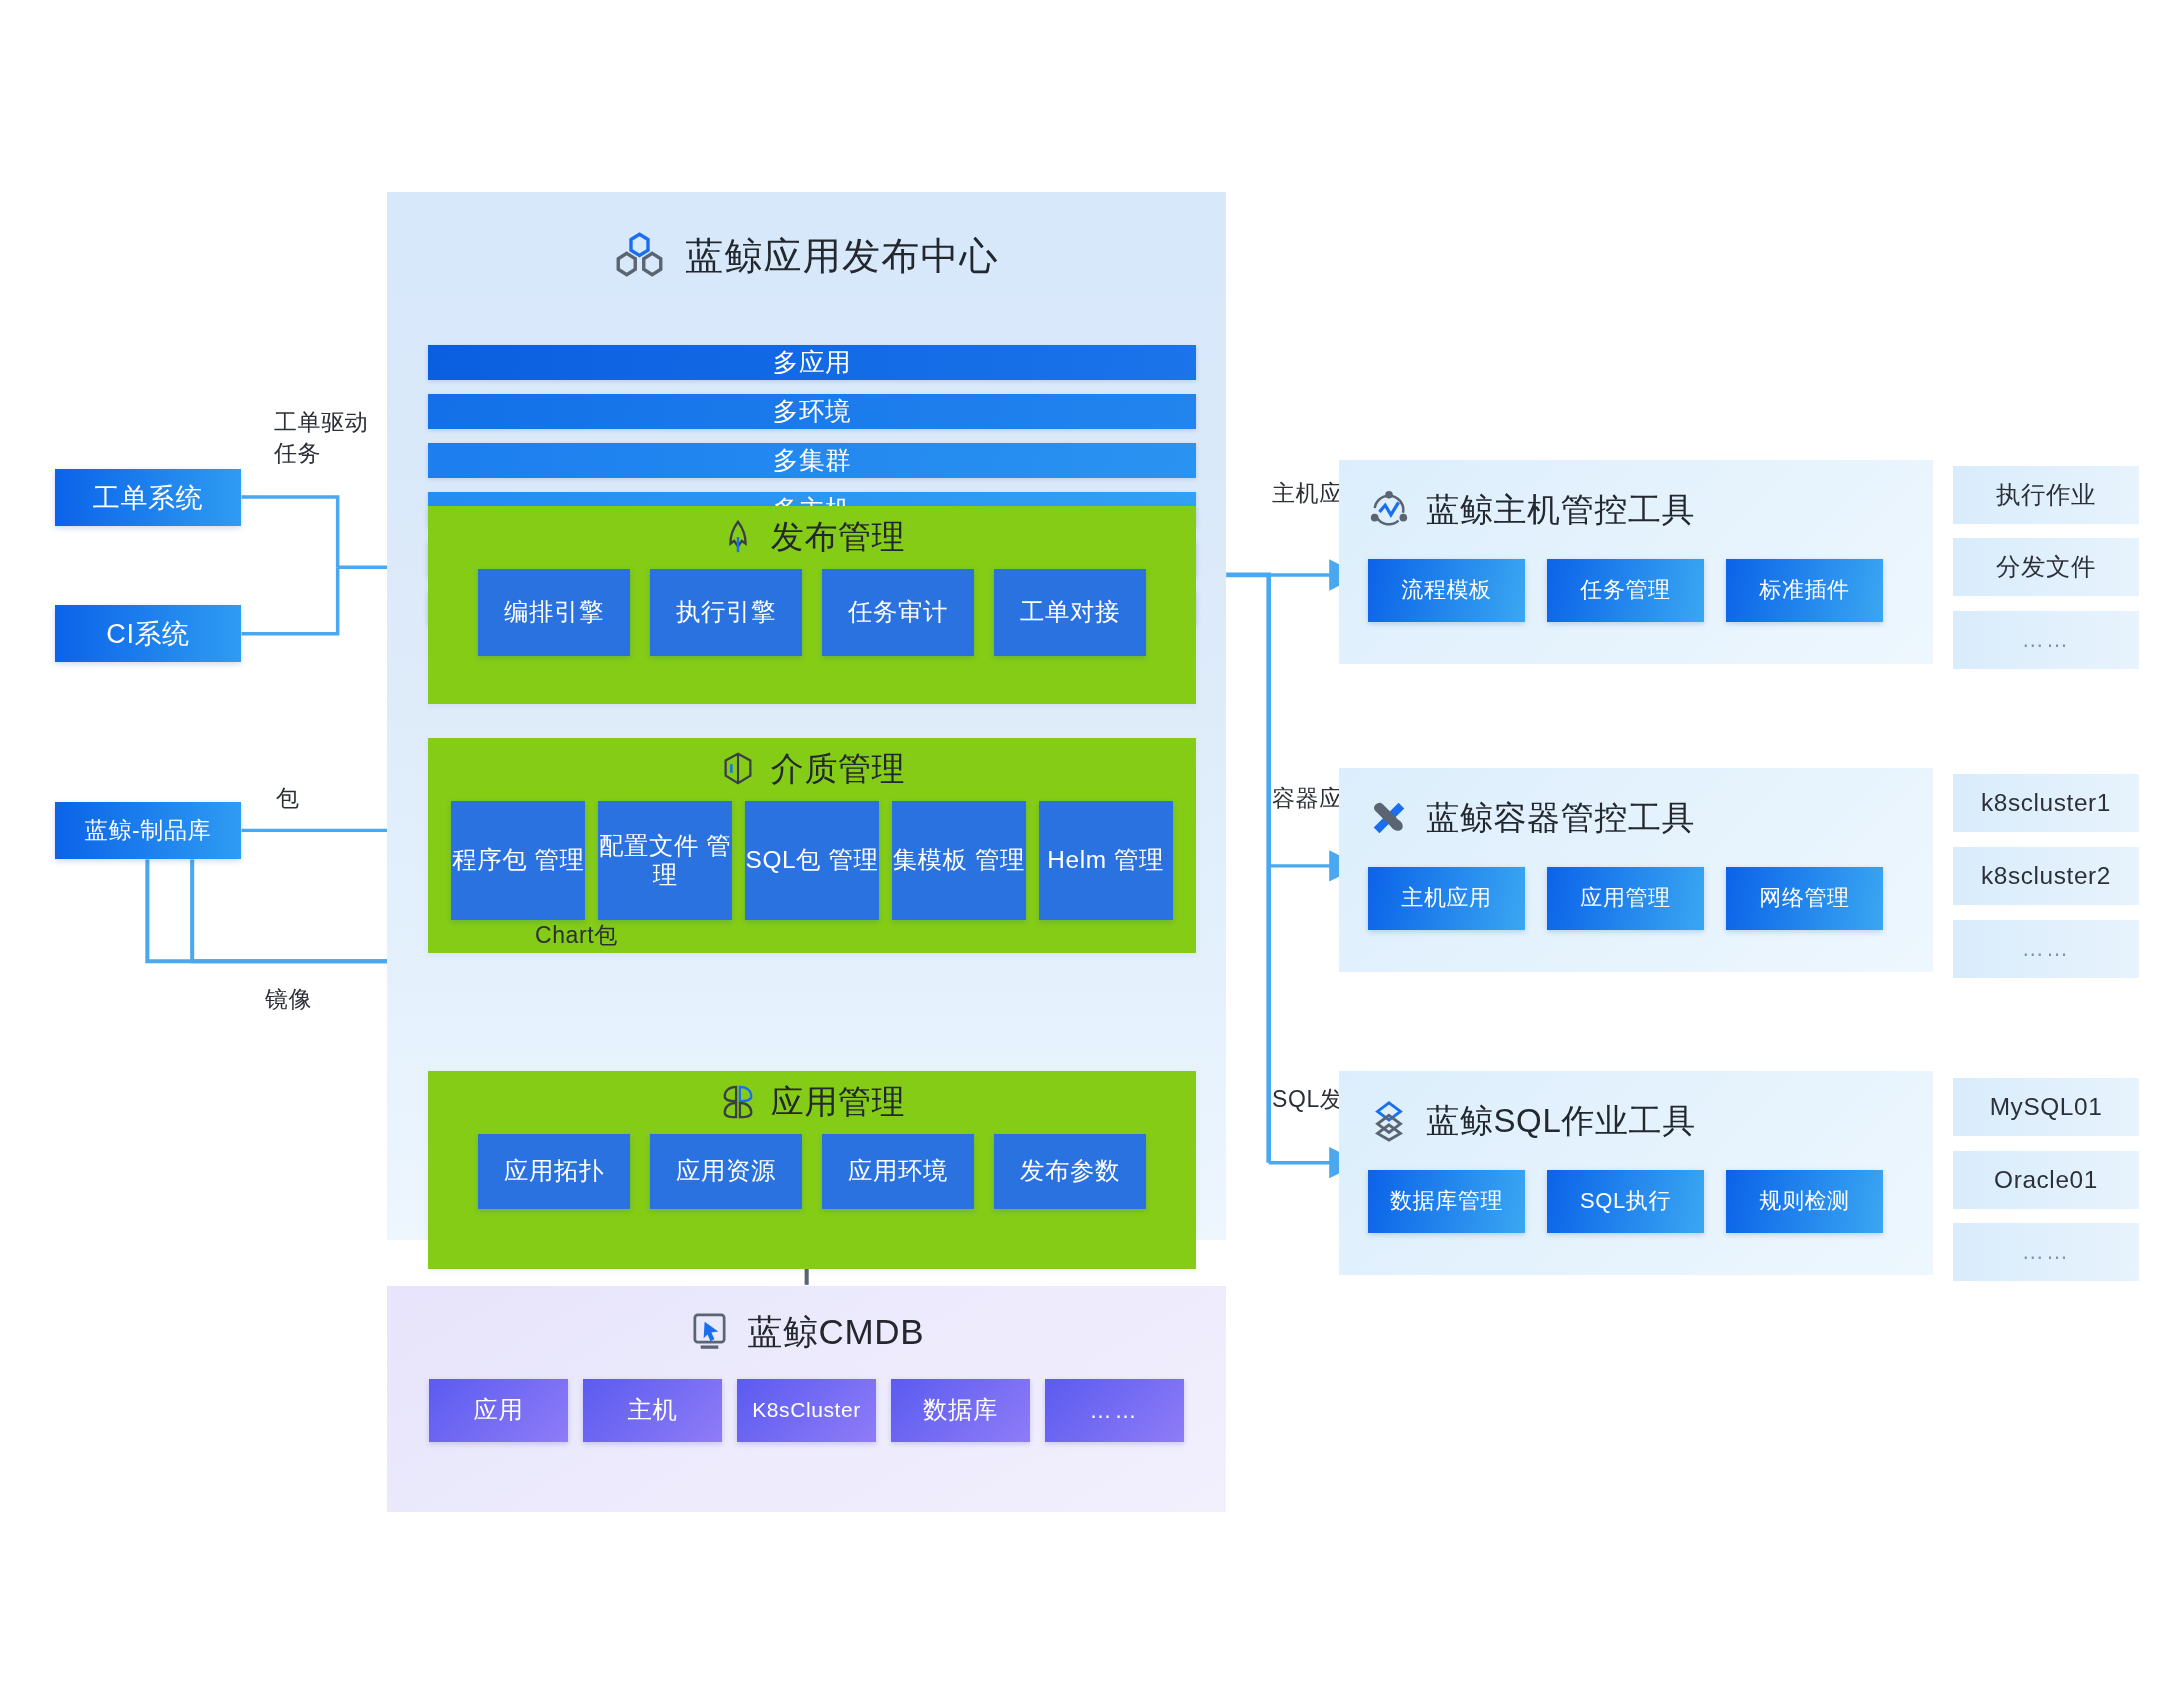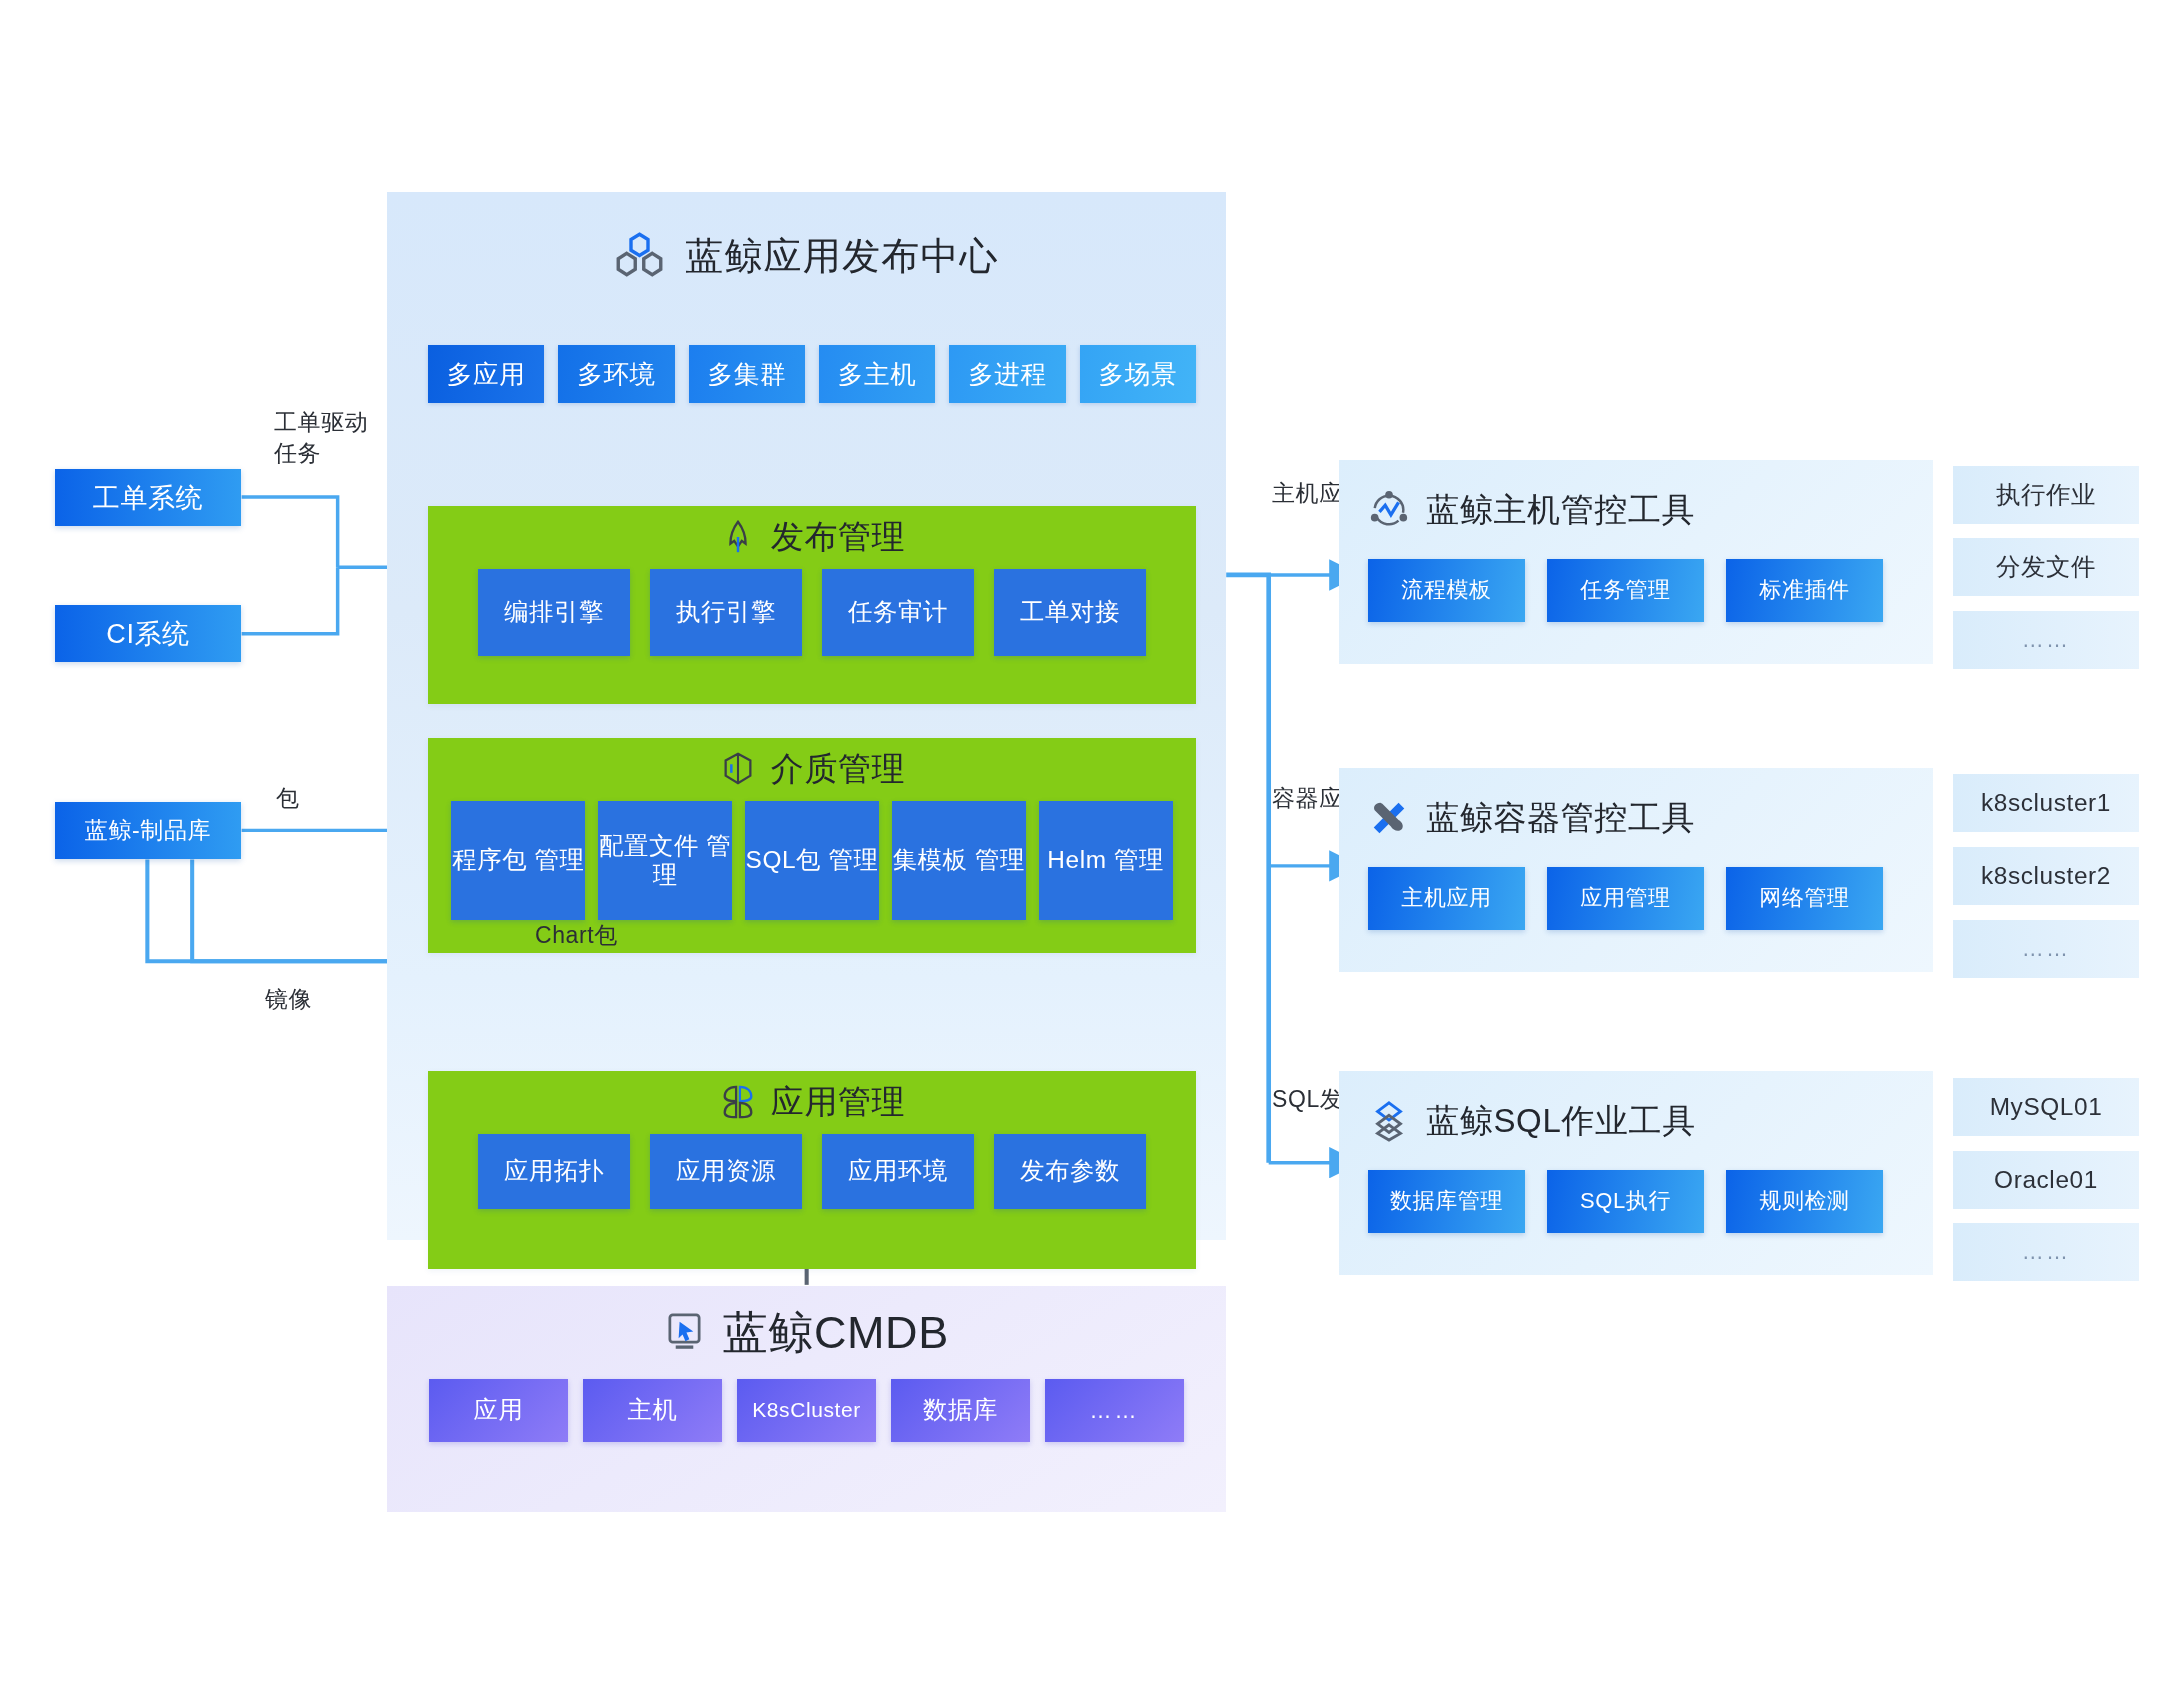--- a/index.html
+++ b/index.html
@@ -18,21 +18,21 @@
     left:387px;top:192px;width:839px;height:1048px;
     background:linear-gradient(180deg,#d7e8fb 0%,#dceaf9 40%,#e4f1fd 75%,#eef6fe 100%);
   }
   #center-title{
     left:387px;top:224px;width:839px;height:64px;
     display:flex;align-items:center;justify-content:center;gap:20px;
   }
   #center-title .ttl{font-size:38px;color:#23272e;letter-spacing:1.2px;}
 
   
-  #top-tags{left:428px;top:345px;width:768px;height:58px;display:flex;gap:14px;}
+  #top-tags{left:428px;top:345px;width:768px;height:58px;display:flex;gap:14px;flex-direction:column;}
   #top-tags .tag{
     flex:1;display:flex;align-items:center;justify-content:center;
     color:#fff;font-size:25.6px;letter-spacing:0.6px;
     box-shadow:0 2.3px 4.7px rgba(20,80,170,.20);
   }
 
   
   .subcard{background:#84cc16;box-shadow:0 1.7px 5.8px rgba(40,90,160,.07);margin-top:40px;}
   #card-release{left:428px;top:466px;width:768px;height:198px;}
   #card-media{left:428px;top:698px;width:768px;height:215px;}
@@ -87,21 +87,21 @@
     color:#2c3038;font-size:24.4px;letter-spacing:0.6px;
   }
   .sidebox.dots{color:#7f93ad;font-size:22px;letter-spacing:2.3px;}
 
   
   #cmdb-panel{
     left:387px;top:1286px;width:839px;height:226px;
     background:linear-gradient(150deg,#e7e4fb 0%,#eceafc 45%,#f2f0fd 100%);
   }
   #cmdb-head{display:flex;align-items:center;justify-content:center;gap:17.5px;height:93px;}
-  #cmdb-head .ttl{font-size:45px;color:#23272e;letter-spacing:0.6px;}
+  #cmdb-head .ttl{font-size:35px;color:#23272e;letter-spacing:0.6px;}
   #cmdb-row{display:flex;justify-content:center;gap:15px;}
   #cmdb-row .chip{
     width:139px;height:63px;font-size:24.4px;
     background:linear-gradient(135deg,#5b5bf0 0%,#8f7cf7 100%);
     box-shadow:0 2.3px 5.2px rgba(70,60,200,.22);
   }
   #cmdb-row .chip.dots{letter-spacing:2.9px;font-size:22px;}
 
   
   .elabel{color:#2b2f36;font-size:23px;line-height:1.35;letter-spacing:0.6px;white-space:pre-line;}

